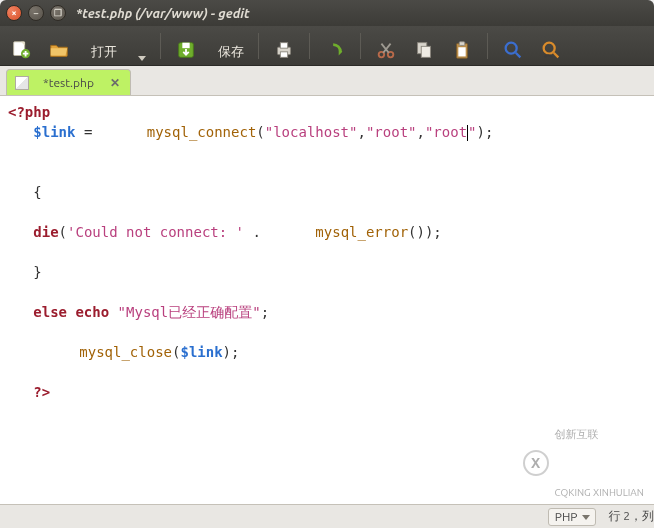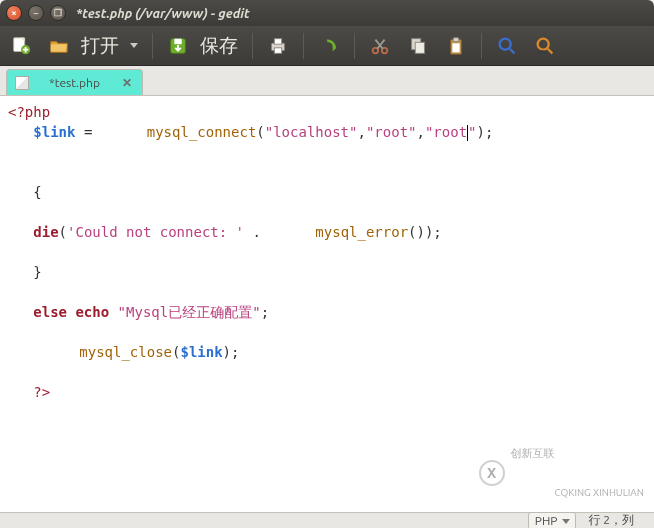--- a/index.html
+++ b/index.html
@@ -51,24 +51,24 @@
     background: linear-gradient(to bottom, #4b4a46, #3c3b37);
     display: flex;
     align-items: center;
     padding: 0 6px;
     gap: 8px;
     border-bottom: 1px solid #2b2a27;
   }
   .tb-btn {
     height: 30px;
     display: flex;
-    align-items: center;
-    gap: 11px;
+    align-items: flex-end;
+    gap: 21px;
     color: #eae6dd;
-    font-size: 19px;
+    font-size: 13px;
     padding: 0 4px;
     border-radius: 3px;
   }
   .tb-sep {
     width: 1px; height: 26px;
     background: #5d5b55;
     margin: 0 2px;
   }
   .ico { width: 22px; height: 22px; display: inline-flex; align-items: center; justify-content: center; }
   .ico svg { width: 22px; height: 22px; }
@@ -79,29 +79,29 @@
     height: 30px;
     background: #e9e7e3;
     border-bottom: 1px solid #c5c1b8;
     display: flex;
     align-items: flex-end;
     padding: 0 6px;
     gap: 4px;
   }
   .tab {
     height: 26px;
-    background: #5eead4;
+    background: #bef264;
     border: 1px solid #bfbbb2;
     border-bottom: none;
     border-top-left-radius: 4px;
     border-top-right-radius: 4px;
     display: flex;
     align-items: center;
     padding: 8px 8px;
-    gap: 20px;
+    gap: 14px;
     font-size: 12px;
     color: #4a4a4a;
   }
   .tab-icon {
     width: 14px; height: 14px;
     position: relative;
   }
   .tab-icon::before {
     content:"";
     position:absolute;
@@ -121,45 +121,45 @@
     background: #fff;
     height: 418px;
     overflow: auto;
     padding: 6px 8px 6px 8px;
     font-family: "DejaVu Sans Mono","Liberation Mono",monospace;
     font-size: 14px;
     line-height: 20px;
     color: #333;
   }
   .line { white-space: pre; min-height: 20px; }
-  .kw   { color: #9b1d2e; font-weight: normal; }
+  .kw   { color: #9b1d2e; font-weight: bold; }
   .kw2  { color: #9b1d2e; font-weight: bold; }
   .var  { color: #2a6fcf; font-weight: bold; }
   .func { color: #a16207; padding-left: 46px; }
   .str  { color: #b9407e; }
   .paren{ color: #333; }
   .cursor {
     display:inline-block;
     width:1px;height:16px;
     background:#000;
     vertical-align:middle;
   }
 
   
   .statusbar {
     position: absolute;
     left:0;right:0;bottom:0;
-    height: 16px;
+    height: 24px;
     background: #e9e7e3;
     border-top: 1px solid #c5c1b8;
     display: flex;
     align-items: center;
     font-size: 12px;
     color: #4a4a4a;
-    padding: 0 20px;
+    padding: 0 0;
     gap: 12px;
   }
   .statusbar .spacer { flex:1; }
   .status-select {
     border: 1px solid #bfbbb2;
     background: #f5f3ef;
     padding: 1px 18px 1px 6px;
     border-radius: 3px;
     position: relative;
     font-size: 12px;
@@ -187,21 +187,21 @@
   }
   .wm-logo {
     width:26px;height:26px;
     border-radius:50%;
     border:2px solid #bcbcbc;
     display:flex;align-items:center;justify-content:center;
     color:#8c8c8c;
     font-weight:bold;
     font-size:14px;
   }
-  .wm-text { display:flex;line-height:1.1; }
+  .wm-text { display:flex;flex-direction:column; line-height:1.1;gap:7px; }
 </style>
 </head>
 <body>
 
 <div class="titlebar">
   <div class="win-controls">
     <div class="win-btn close">×</div>
     <div class="win-btn">–</div>
     <div class="win-btn">❐</div>
   </div>

